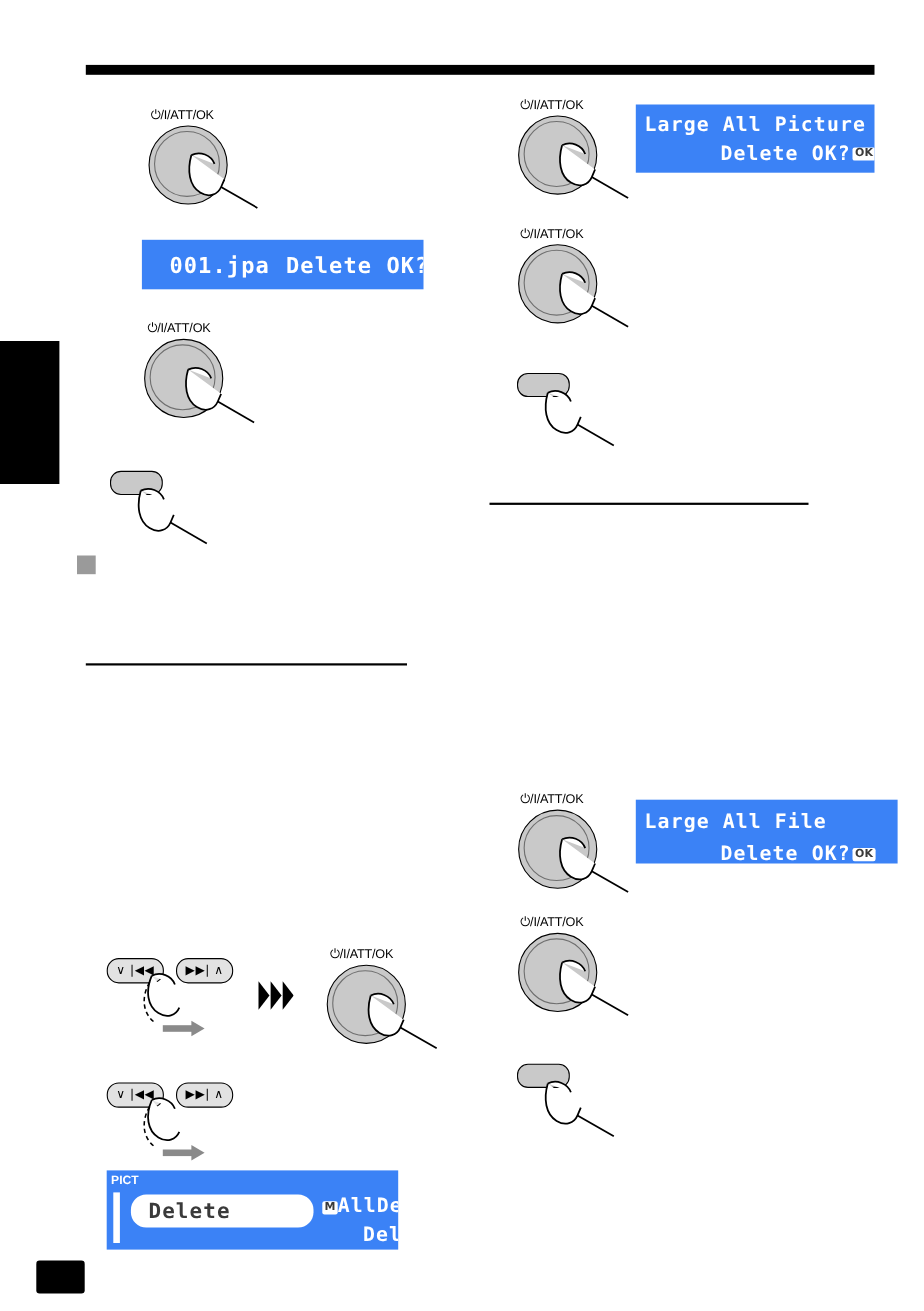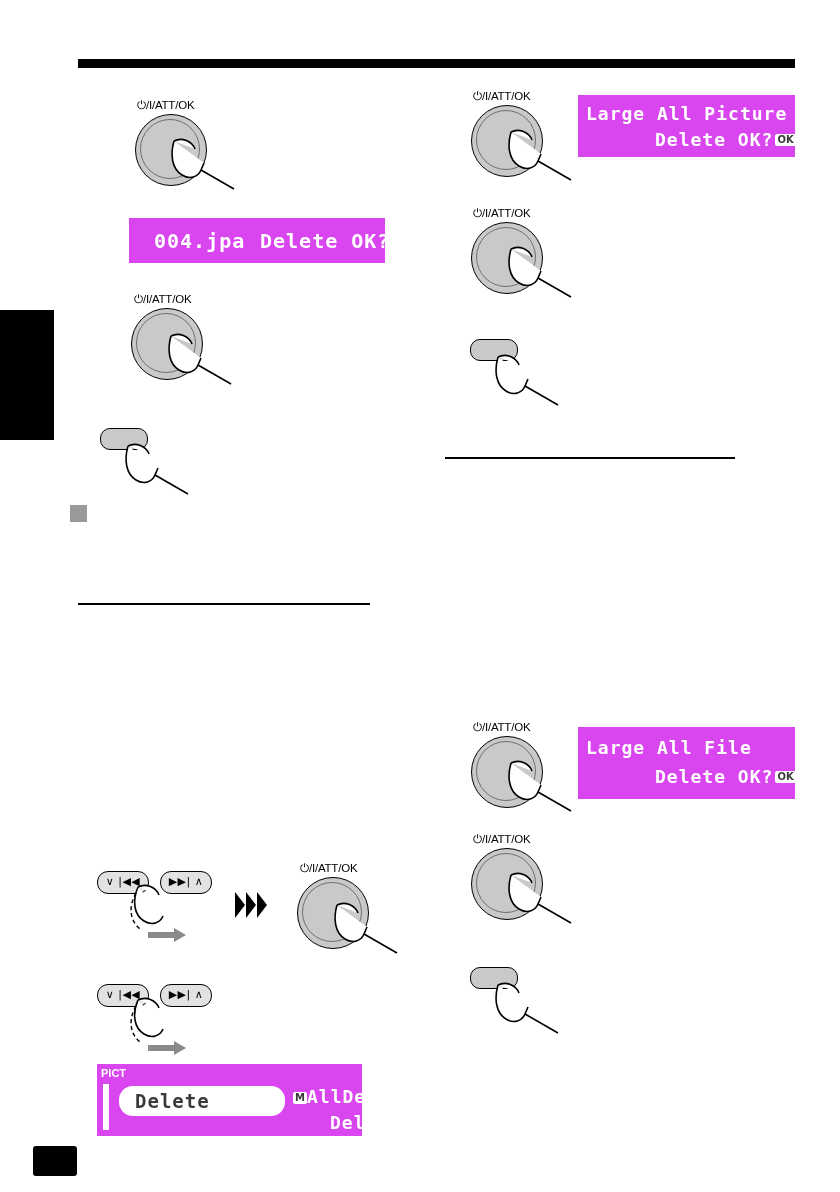--- a/index.html
+++ b/index.html
@@ -117,21 +117,21 @@
     line-height: 19px;
     text-align: center;
     color: #000;
     letter-spacing: 0.5px;
     font-family: "DejaVu Sans", sans-serif;
   }
 
   
   .lcd {
     position: absolute;
-    background: #d946ef;
+    background: #3b82f6;
     color: #ffffff;
     font-family: "DejaVu Sans Mono", monospace;
     font-weight: bold;
     letter-spacing: 1px;
     overflow: hidden;
     text-align: center;
   }
   .lcd .line {
     position: absolute;
     white-space: pre;
@@ -221,21 +221,21 @@
   </div>
   <div class="finger" style="left:168px; top:135px;">
     <svg width="80" height="60" viewBox="0 0 80 60">
       <path d="M6,6 C2,20 4,34 14,40 C22,45 30,42 33,35 L36,28" fill="#ffffff" stroke="#000000" stroke-width="1.6"></path>
       <path d="M33,35 L66,54" stroke="#000000" stroke-width="1.6" fill="none"></path>
       <path d="M6,6 C14,2 24,6 27,14" fill="#ffffff" stroke="#000000" stroke-width="1.6"></path>
     </svg>
   </div>
 
   <div class="lcd" style="left:129px; top:218px; width:256px; height:45px;">
-    <div class="line" style="left:25px; top:11px; font-size:20px;">004.jpa</div>
+    <div class="line" style="left:25px; top:11px; font-size:20px;">001.jpa</div>
     <div class="line" style="left:131px; top:11px; font-size:20px;"><span>Delete OK?</span></div>
   </div>
 
   <div class="knob-label" style="left:134px; top:293px;">⏻/I/ATT/OK</div>
   <div class="knob" style="left:131px; top:308px;">
     <div class="ring"></div>
   </div>
   <div class="finger" style="left:165px; top:330px;">
     <svg width="80" height="60" viewBox="0 0 80 60">
       <path d="M6,6 C2,20 4,34 14,40 C22,45 30,42 33,35 L36,28" fill="#ffffff" stroke="#000000" stroke-width="1.6"></path>
@@ -353,21 +353,21 @@
     <div class="ring"></div>
   </div>
   <div class="finger" style="left:505px; top:757px;">
     <svg width="80" height="60" viewBox="0 0 80 60">
       <path d="M6,6 C2,20 4,34 14,40 C22,45 30,42 33,35 L36,28" fill="#ffffff" stroke="#000000" stroke-width="1.6"></path>
       <path d="M33,35 L66,54" stroke="#000000" stroke-width="1.6" fill="none"></path>
       <path d="M6,6 C14,2 24,6 27,14" fill="#ffffff" stroke="#000000" stroke-width="1.6"></path>
     </svg>
   </div>
 
-  <div class="lcd" style="left:578px; top:727px; width:217px; height:72px;">
+  <div class="lcd" style="left:578px; top:727px; width:217px; height:58px;padding-left:21px;">
     <div class="line" style="left:8px; top:10px; font-size:18px;">Large All File</div>
     <div class="line" style="left:77px; top:39px; font-size:18px;"><span>Delete OK?</span><span class="okbox">OK</span></div>
   </div>
 
   <div class="knob-label" style="left:473px; top:833px;">⏻/I/ATT/OK</div>
   <div class="knob" style="left:471px; top:848px;">
     <div class="ring"></div>
   </div>
   <div class="finger" style="left:505px; top:869px;">
     <svg width="80" height="60" viewBox="0 0 80 60">

